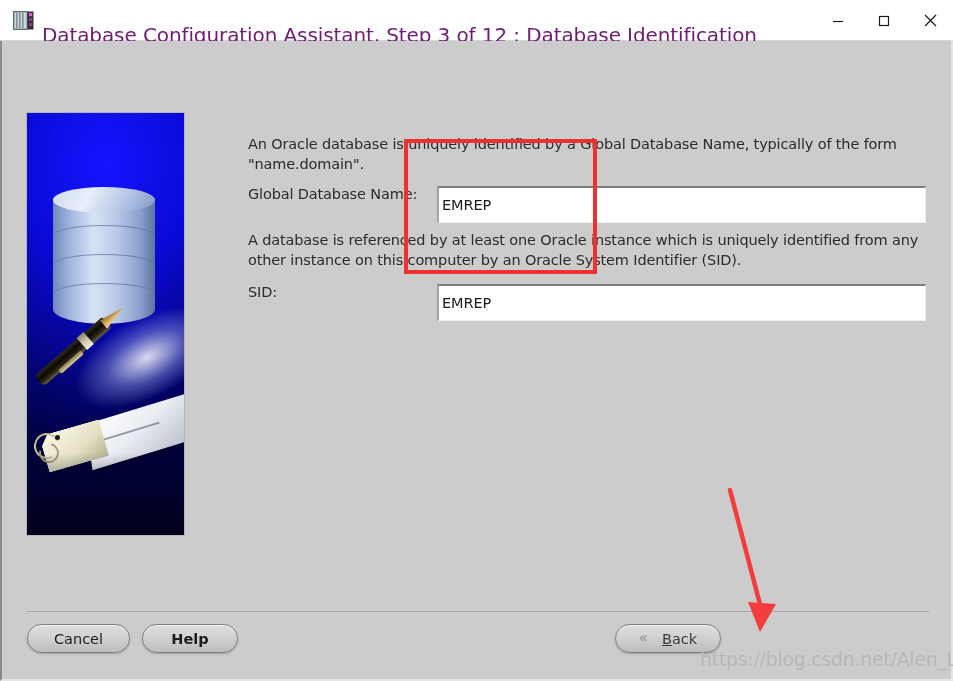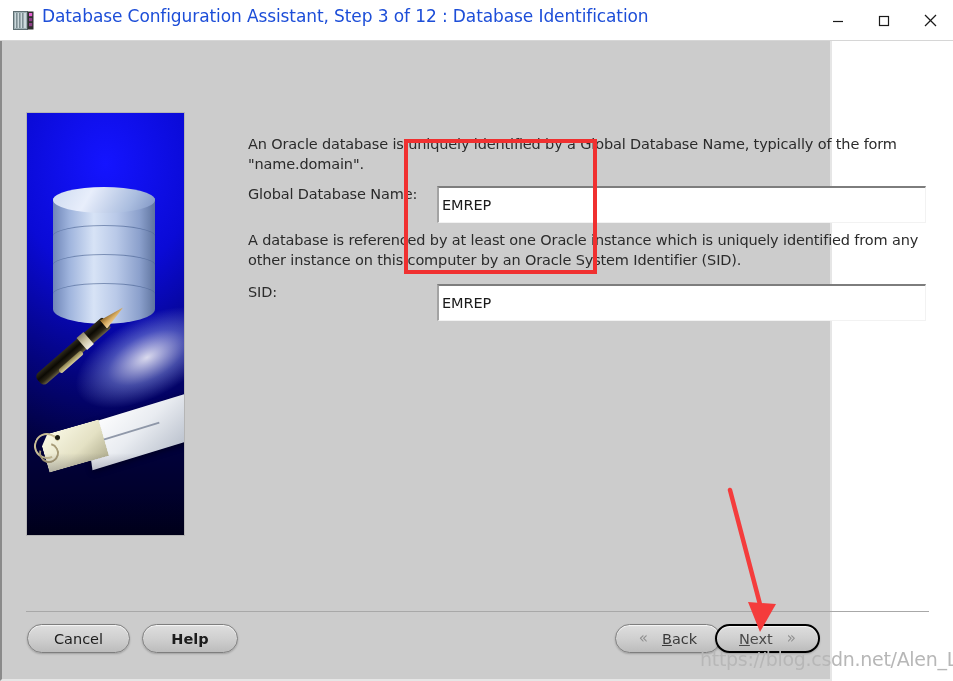--- a/index.html
+++ b/index.html
@@ -40,23 +40,23 @@
   .title-icon {
     position: absolute;
     left: 13px;
     top: 10px;
     width: 21px;
     height: 21px;
   }
   .title-text {
     position: absolute;
     left: 42px;
-    top: 6px;
-    font-size: 17px;
-    color: #1d4ed8;
+    top: 23px;
+    font-size: 20px;
+    color: #701a75;
     white-space: nowrap;
     letter-spacing: -0.1px;
   }
   .win-btns {
     position: absolute;
     right: 0; top: 0;
     height: 41px;
     display: flex;
   }
   .win-btn {
@@ -65,21 +65,21 @@
     display: flex;
     align-items: center;
     justify-content: center;
   }
 
   
   .dialog {
     position: absolute;
     left: 0;
     top: 41px;
-    width: 832px;
+    width: 953px;
     height: 640px;
     background: #cccccc;
     box-sizing: border-box;
     border-left: 2px solid #8a8a8a;
     border-right: 2px solid #e6e6e6;
     border-bottom: 2px solid #e6e6e6;
   }
 
   
   .splash {
@@ -464,24 +464,20 @@
 
     <div class="btn btn-help">
       <span class="lbl">Help</span>
     </div>
 
     <div class="btn btn-back">
       <span class="chev">«</span>
       <span class="lbl"><u class="mn">B</u><span>ack</span></span>
     </div>
 
-    <div class="btn btn-next">
-      <span class="lbl"><u class="mn">N</u><span>ext</span></span>
-      <span class="chev">»</span>
-    </div>
 
   </div>
 
   <div class="anno-rect"></div>
 
   <svg class="anno-arrow" viewBox="0 0 120 160">
     <line x1="40" y1="10" x2="72" y2="132" stroke="#f43c3c" stroke-width="4.5" stroke-linecap="round"></line>
     <polygon points="70,152 58,122 86,124" fill="#f43c3c"></polygon>
   </svg>
 

